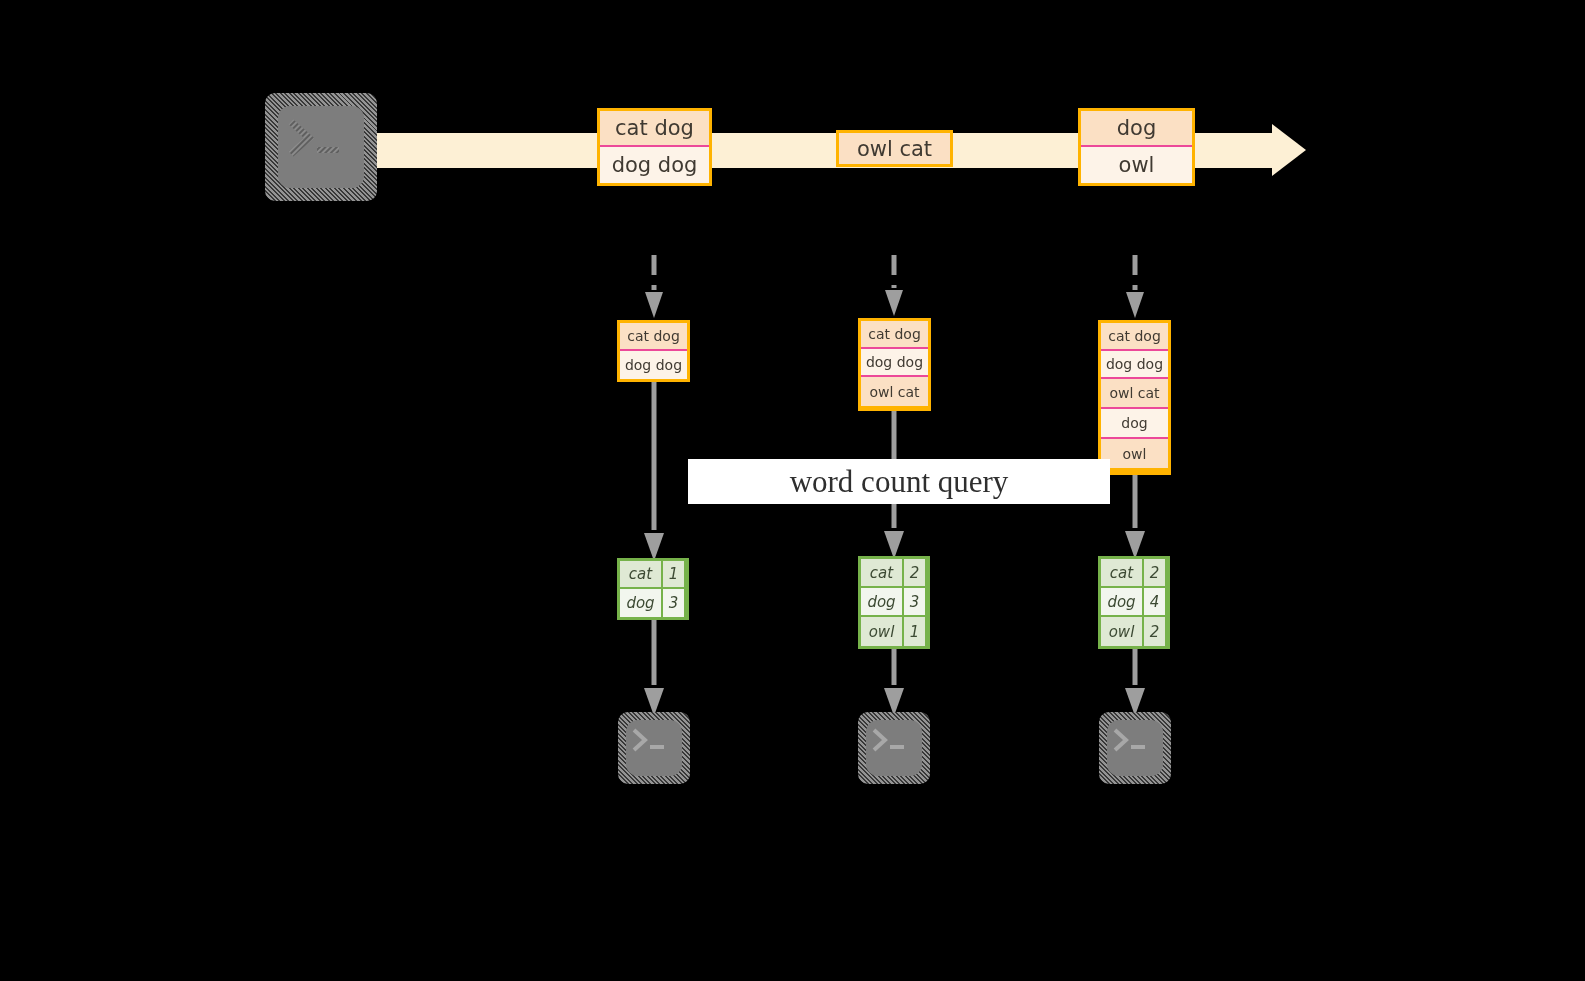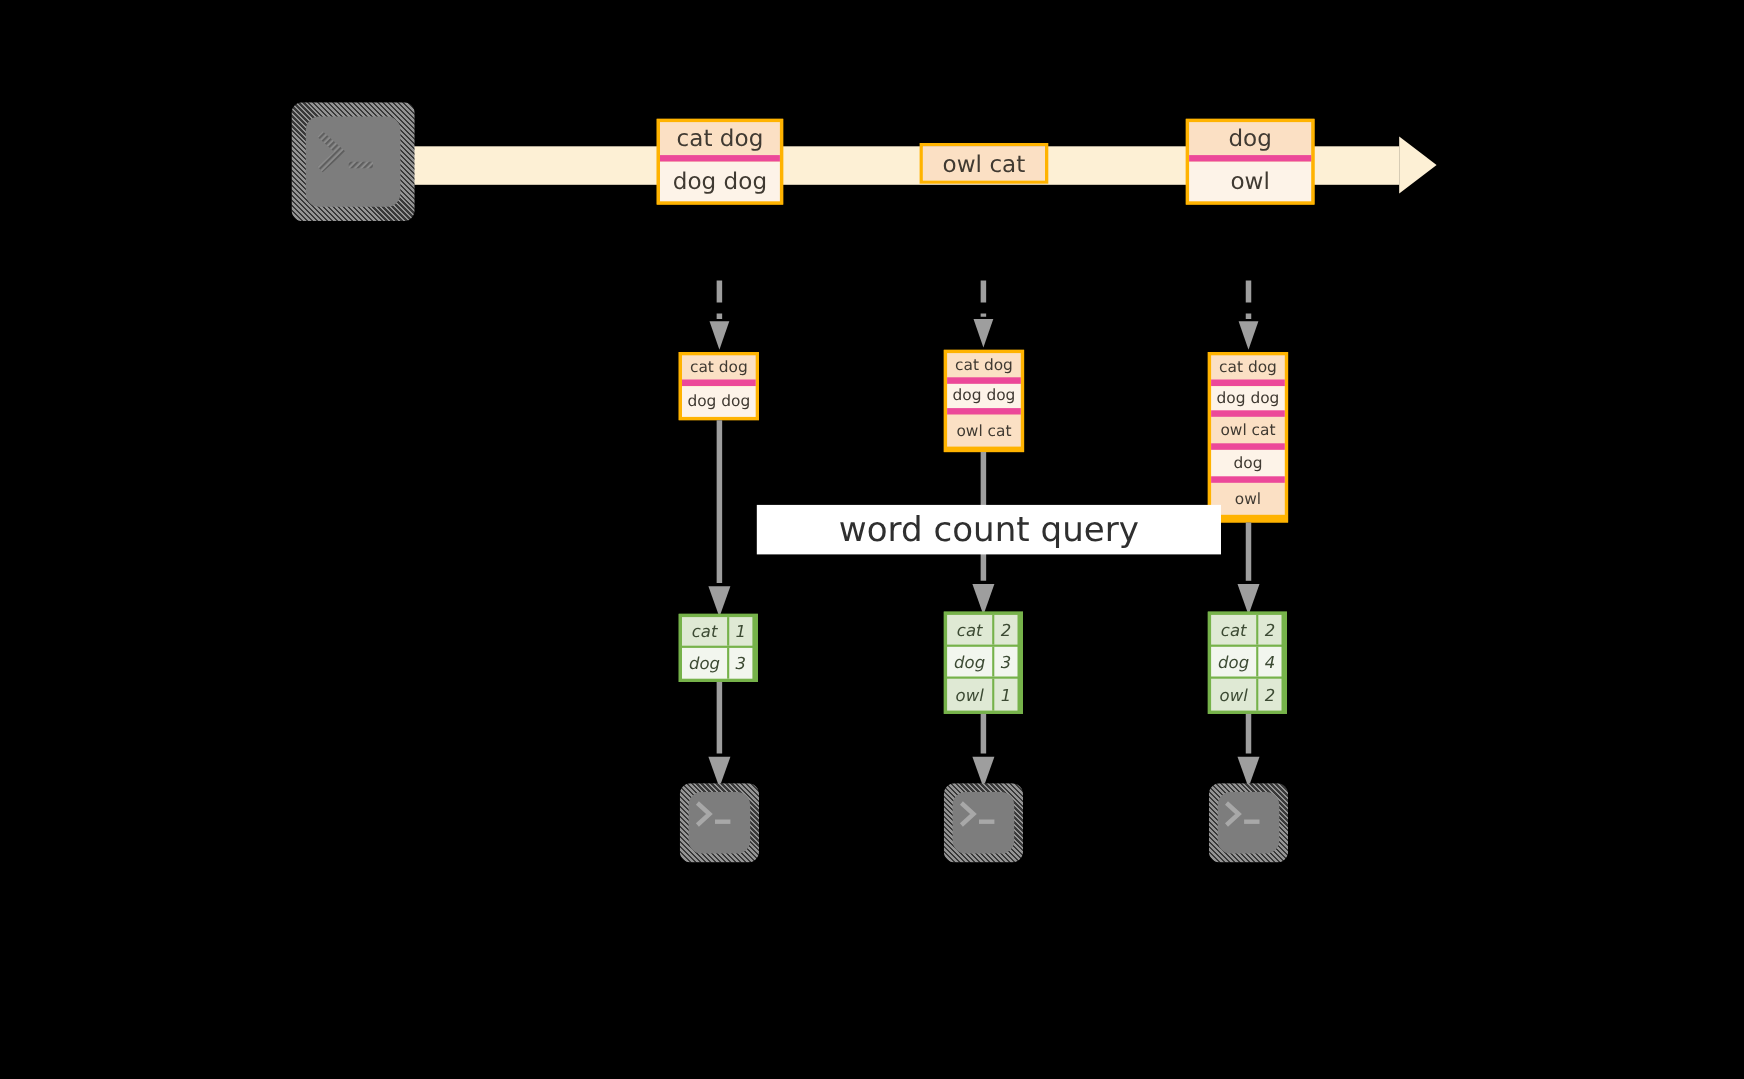--- a/index.html
+++ b/index.html
@@ -67,21 +67,21 @@
     display: flex;
     flex-direction: column;
   }
   .orow {
     box-sizing: border-box;
     display: flex;
     align-items: center;
     justify-content: center;
     color: #403a32;
     white-space: nowrap;
-    border-bottom: 6px solid #ec4899;
+    border-bottom: 2px solid #ec4899;
   }
   .orow:last-child { border-bottom: none; }
   .orow.dark  { background: #fbe0c4; }
   .orow.light { background: #fdf3e8; }
 
   
   .gtable {
     position: absolute;
     box-sizing: border-box;
     border: 3px solid #76b24a;
@@ -198,21 +198,21 @@
       <path d="M654,561 L644,533 L664,533 Z" stroke="none"></path>
 
       <path d="M894,411 L894,528" fill="none"></path>
       <path d="M894,559 L884,531 L904,531 Z" stroke="none"></path>
 
       <path d="M1135,475 L1135,528" fill="none"></path>
       <path d="M1135,559 L1125,531 L1145,531 Z" stroke="none"></path>
     </g>
   </svg>
 
-  <div class="qlabel" style="left:688px; top:459px; width:422px; height:45px; font-size:31px;">word count query</div>
+  <div class="qlabel" style="left:688px; top:459px; width:422px; height:45px; font-size:31px;font-family:Liberation Serif, serif;">word count query</div>
 
   <div class="gtable" style="left:617px; top:558px; width:72px; height:62px; font-size:15px;">
     <div class="grow dark" style="height:28px;">
       <div class="gcell word" style="width:43px;">cat</div>
       <div class="gcell count" style="width:21px;">1</div>
     </div>
     <div class="grow light" style="height:28px;">
       <div class="gcell word" style="width:43px;">dog</div>
       <div class="gcell count" style="width:21px;">3</div>
     </div>

